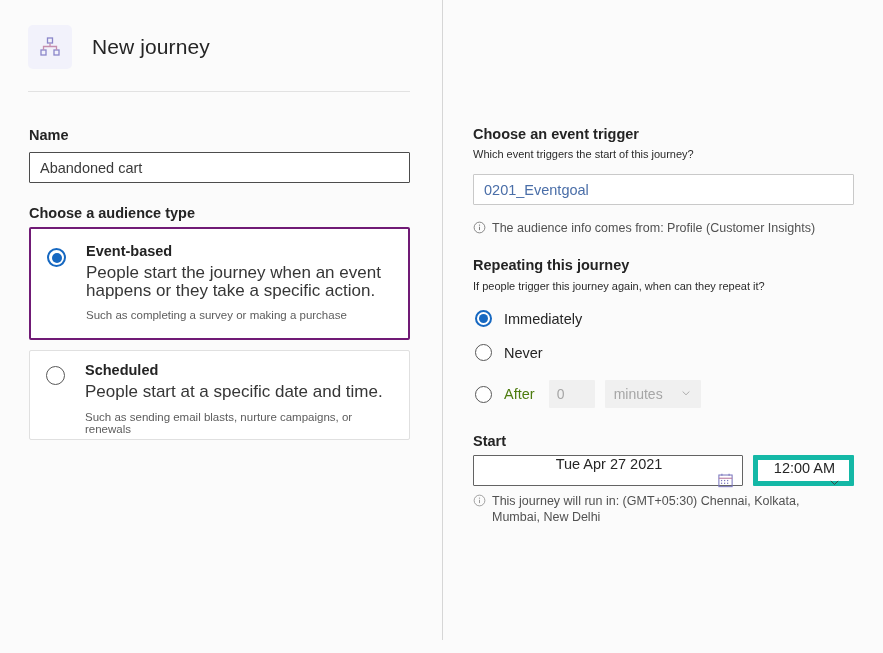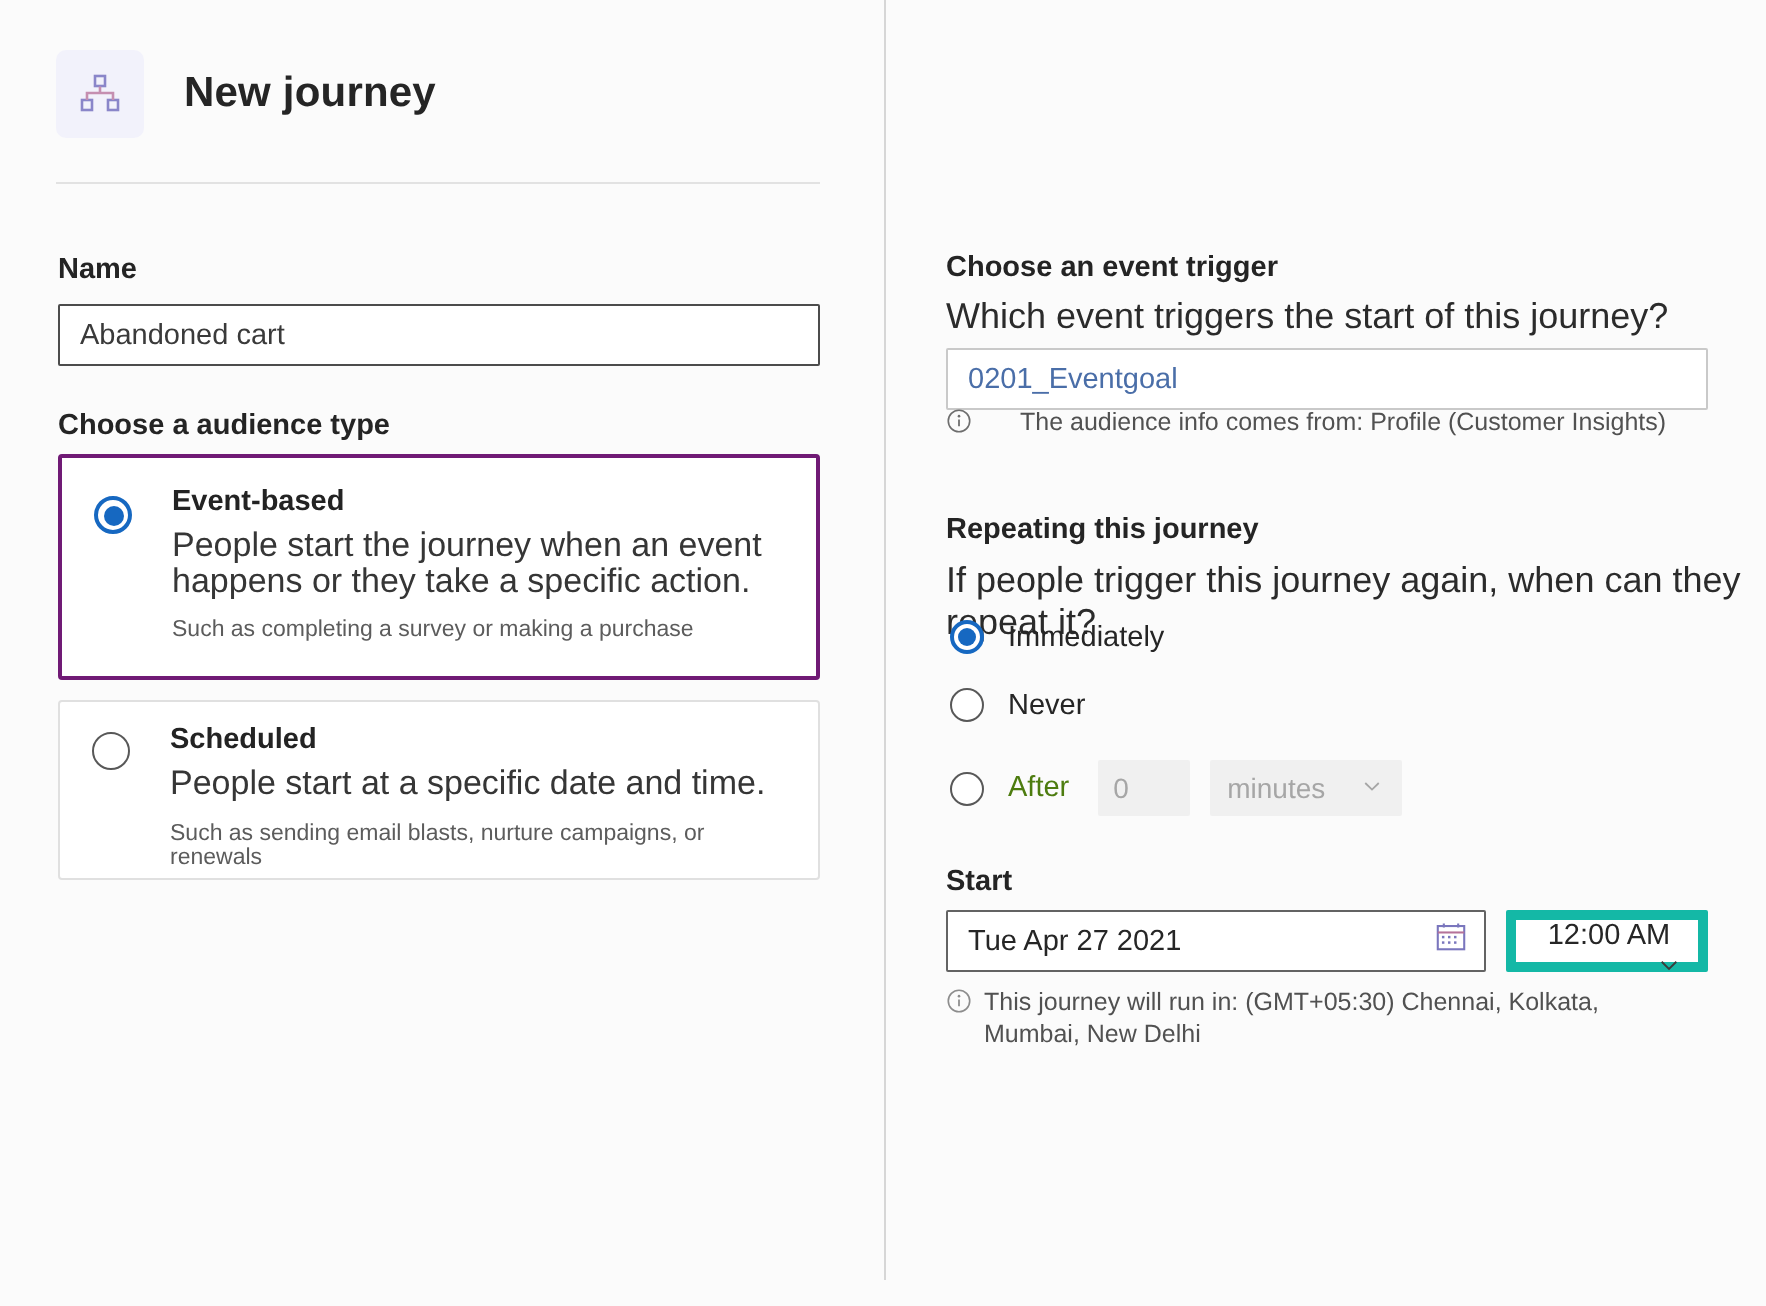--- a/index.html
+++ b/index.html
@@ -21,21 +21,21 @@
   
   .left { position: absolute; left: 0; top: 0; width: 442px; height: 653px; }
 
   .header { position: absolute; left: 28px; top: 25px; display: flex; align-items: center; }
   .app-icon {
     width: 44px; height: 44px; border-radius: 5px;
     background: #f2f2fb;
     display: flex; align-items: center; justify-content: center;
   }
   .header-title {
-    margin-left: 20px; font-size: 21px; font-weight: 700; color: #252525;
+    margin-left: 20px; font-size: 21px; font-weight: 400; color: #252525;
     letter-spacing: .1px;
   }
 
   .hr-top {
     position: absolute; left: 28px; top: 91px; width: 382px; height: 1px;
     background: #e2e2e2;
   }
 
   .lbl-name { position: absolute; left: 29px; top: 127px; font-size: 14.5px; font-weight: 600; color: #242424; }
 
@@ -74,37 +74,37 @@
   .card.c2 .card-body { top: 11px; }
   .card-title { font-size: 14.5px; font-weight: 600; color: #232323; }
   .card-desc { margin-top: 5px; font-size: 17px; line-height: 18px; color: #363636; }
   .card-hint { margin-top: 9px; font-size: 11.5px; color: #5c5c5c; }
   .card.c2 .card-hint { margin-top: 10px; }
 
   
   .right { position: absolute; left: 442px; top: 0; width: 441px; height: 653px; }
 
   .r-h { position: absolute; font-size: 14.5px; font-weight: 600; color: #242424; }
-  .r-sub { position: absolute; font-size: 18px; color: #2b2b2b; }
+  .r-sub { position: absolute; font-size: 11px; color: #2b2b2b; }
 
   .h-trigger { left: 31px; top: 126px; }
   .s-trigger { left: 31px; top: 148px; }
 
   .trigger-input {
     position: absolute; left: 31px; top: 174px; width: 381px; height: 31px;
     border: 1px solid #c9c9c9; background: #fff; border-radius: 1px;
     font-family: "Liberation Sans", sans-serif; font-size: 14.5px; color: #4a6ea8;
     padding: 0 10px; outline: none;
   }
 
   .info-line {
     position: absolute; display: flex; align-items: flex-start;
     font-size: 12.5px; color: #515151; line-height: 16px;
   }
-  .info-1 { left: 31px; top: 203px; width: 400px; gap: 18px; }
+  .info-1 { left: 31px; top: 220px; width: 400px; }
   .info-2 { left: 31px; top: 493px; width: 372px; }
   .info-ico { flex: 0 0 auto; margin-right: 6px; margin-top: 1px; }
 
   .h-repeat { left: 31px; top: 257px; }
   .s-repeat { left: 31px; top: 280px; }
 
   .rrow { position: absolute; left: 33px; display: flex; align-items: center; }
   .rrow .radio { width: 17px; height: 17px; }
   .rrow .radio.on::after { width: 9px; height: 9px; }
   .rrow-label { margin-left: 12px; font-size: 14.5px; color: #252525; }
@@ -126,21 +126,21 @@
     font-size: 14px; color: #a6a6a6;
   }
   .sel-dis .chev { margin-left: auto; }
 
   .h-start { left: 31px; top: 433px; }
 
   .date-field {
     position: absolute; left: 31px; top: 455px; width: 270px; height: 31px;
     border: 1px solid #636363; background: #fff; border-radius: 1px;
     display: flex; align-items: center; padding: 0 8px 0 10px;
-    font-size: 14.5px; color: #262626;
+    font-size: 14.5px; color: #262626; flex-direction: column;
   }
   .date-field .cal { margin-left: auto; }
 
   .time-field {
     position: absolute; left: 311px; top: 455px; width: 101px; height: 31px;
     border: 5px solid #14b8a6; background: #fff; border-radius: 1px;
     display: flex; align-items: center; padding: 0 8px 0 10px;
     font-size: 14.5px; color: #262626; flex-direction: column;
   }
   .time-field .chev { margin-left: auto; }

